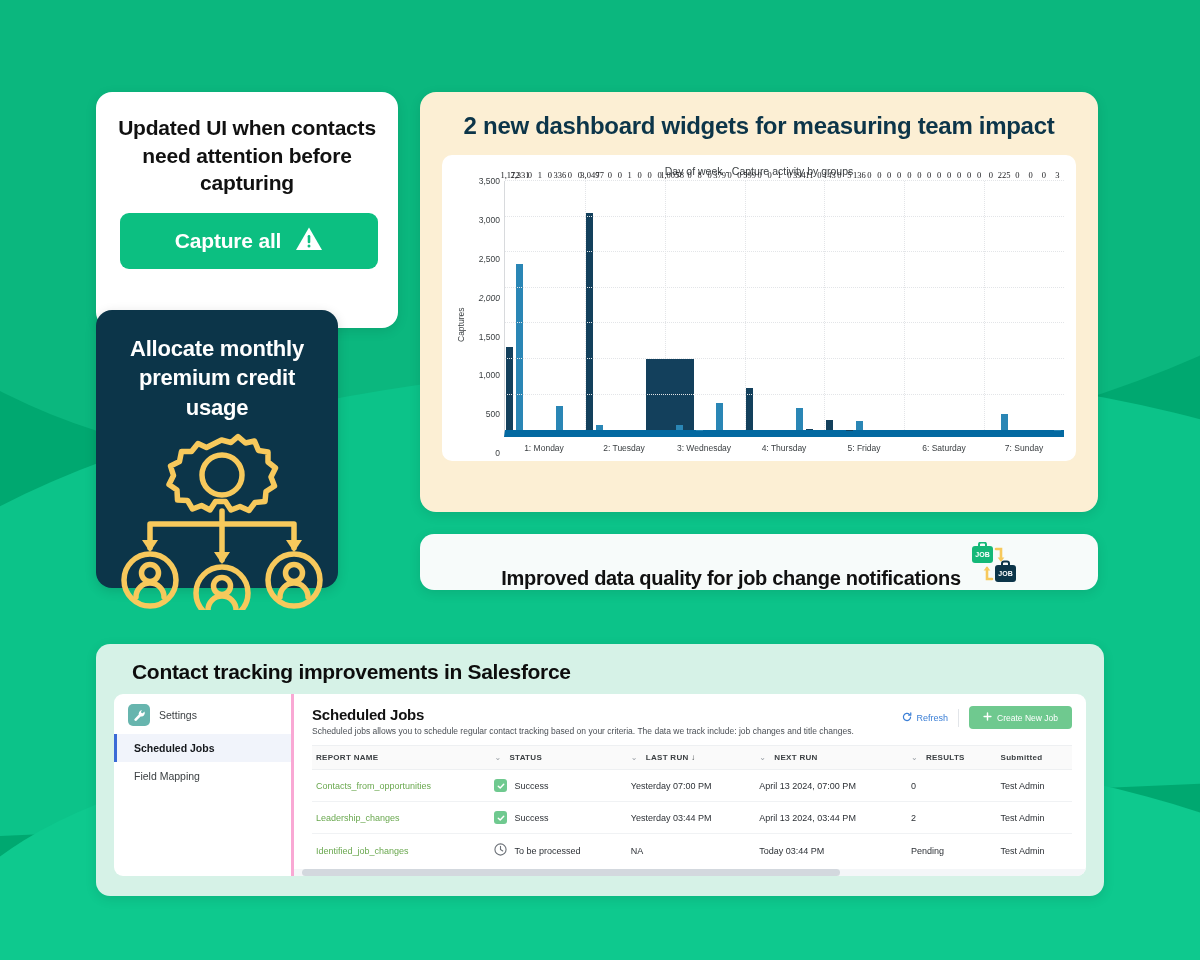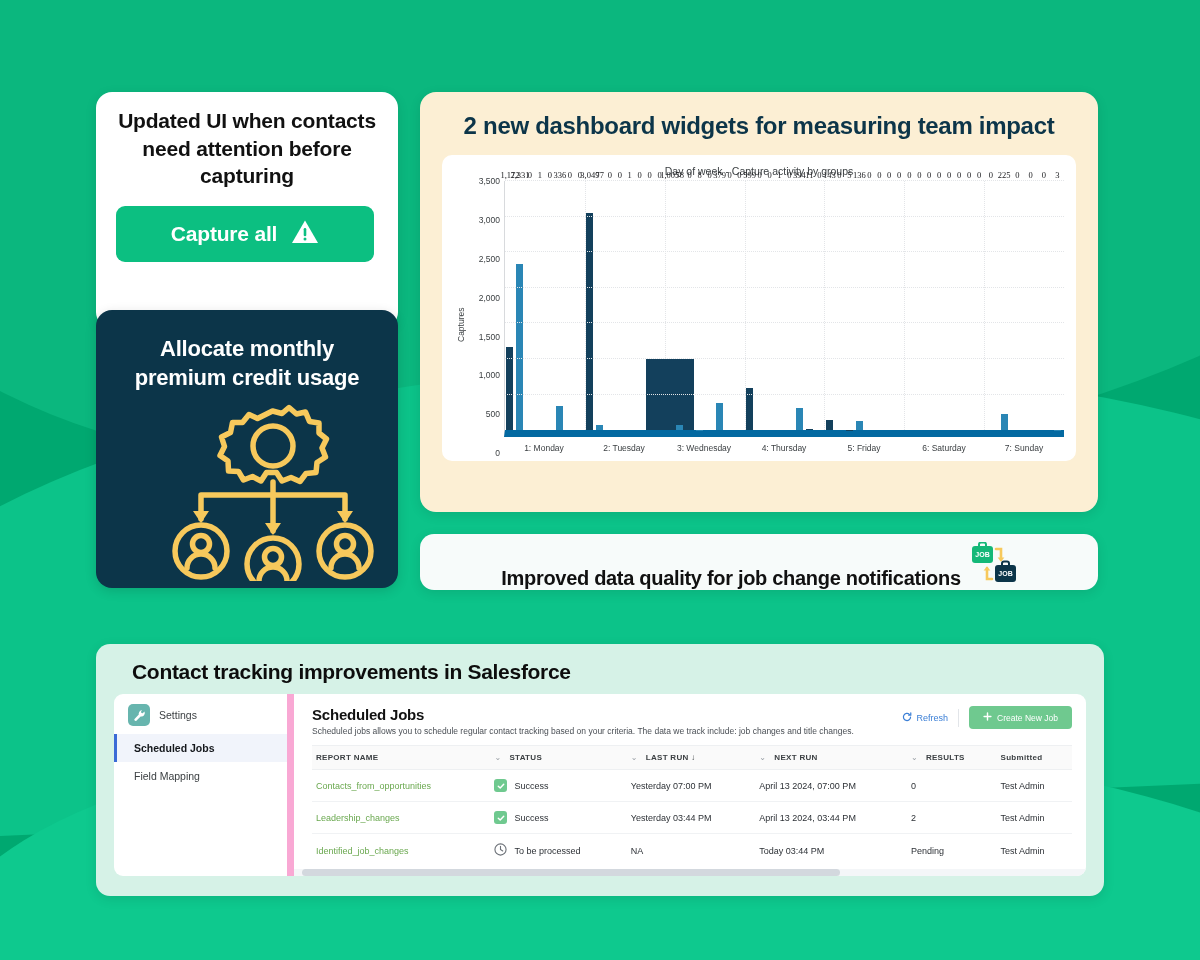--- a/index.html
+++ b/index.html
@@ -33,41 +33,41 @@
   #stage { position:absolute; inset:0; }
 
   
   .card { position:absolute; border-radius:14px; }
 
   
   #card-capture {
     left:96px; top:92px; width:302px; height:236px;
     background:#ffffff; border-radius:16px;
     box-shadow:0 3px 12px rgba(0,0,0,.10);
-    padding:15px 20px 20px;
-    display:flex; flex-direction:column; align-items:flex-start;
+    padding:22px 20px 20px;
+    display:flex; flex-direction:column; align-items:flex-end;
   }
   #card-capture .headline {
     font-size:21px; font-weight:700; color:#111; line-height:1.32;
     text-align:center; letter-spacing:-.2px;
   }
   #capture-all-button {
     margin-top:16px; width:258px; height:56px;
     background:#0cbf81; border-radius:9px;
     display:flex; align-items:center; justify-content:center; gap:14px;
     color:#fff; font-size:21px; font-weight:700; letter-spacing:-.2px;
   }
 
   
   #card-allocate {
-    left:96px; top:310px; width:302px; height:278px;
+    left:96px; top:310px; width:242px; height:278px;
     background:#0c3549; border-radius:16px;
     box-shadow:0 3px 12px rgba(0,0,0,.14);
     padding:24px 18px 18px;
-    display:flex; flex-direction:column; align-items:flex-end;
+    display:flex; flex-direction:column; align-items:flex-start;
   }
   #card-allocate .headline {
     font-size:22px; font-weight:700; color:#fff; line-height:1.34;
     text-align:center; letter-spacing:-.2px;
   }
   #allocate-diagram-icon { margin-top:10px; }
 
   
   #card-widgets {
     left:420px; top:92px; width:678px; height:420px;
@@ -163,21 +163,21 @@
   }
   #salesforce-title {
     font-size:21px; font-weight:700; color:#0d0d0d;
     letter-spacing:-.3px; margin:2px 0 10px 18px;
   }
   #sf-app {
     height:182px; background:#fff; border-radius:9px;
     display:flex; overflow:hidden;
   }
   #sf-sidebar {
-    width:180px; border-right:7px solid #f9a8d4; padding:10px 0 0;
+    width:180px; border-right:3px solid #f9a8d4; padding:10px 0 0;
     flex-shrink:0;
   }
   #sf-settings {
     display:flex; align-items:center; gap:9px; padding:0 14px 8px;
   }
   #sf-settings .label { font-size:10.5px; color:#3c4043; }
   .wrench-tile {
     width:22px; height:22px; border-radius:5px; background:#67b5ae;
     display:flex; align-items:center; justify-content:center;
   }
@@ -305,21 +305,21 @@
 
     <div id="chart-panel">
       <div id="chart-title">Day of week - Capture activity by groups</div>
       <div id="chart-body">
         <div id="y-axis-title">Captures</div>
         <div id="y-ticks">
             <div class="yt" style="bottom: 0%; transform: translateY(50%);">0</div>
             <div class="yt" style="bottom: 14.2857%; transform: translateY(50%);">500</div>
             <div class="yt" style="bottom: 28.5714%; transform: translateY(50%);">1,000</div>
             <div class="yt" style="bottom: 42.8571%; transform: translateY(50%);">1,500</div>
-            <div class="yt" style="bottom: 57.1429%; transform: translateY(50%);">2,000</div>
+            <div class="yt" style="bottom: 57.1429%; transform: translateY(50%); font-style: italic;">2,000</div>
             <div class="yt" style="bottom: 71.4286%; transform: translateY(50%);">2,500</div>
             <div class="yt" style="bottom: 85.7143%; transform: translateY(50%);">3,000</div>
             <div class="yt" style="bottom: 100%; transform: translateY(50%);">3,500</div>
           </div>
         <div id="plot-wrap">
           <div id="plot">
             <div id="groups">
                 <div class="group">
                   <div class="bars">
                     <div class="bar-slot">

